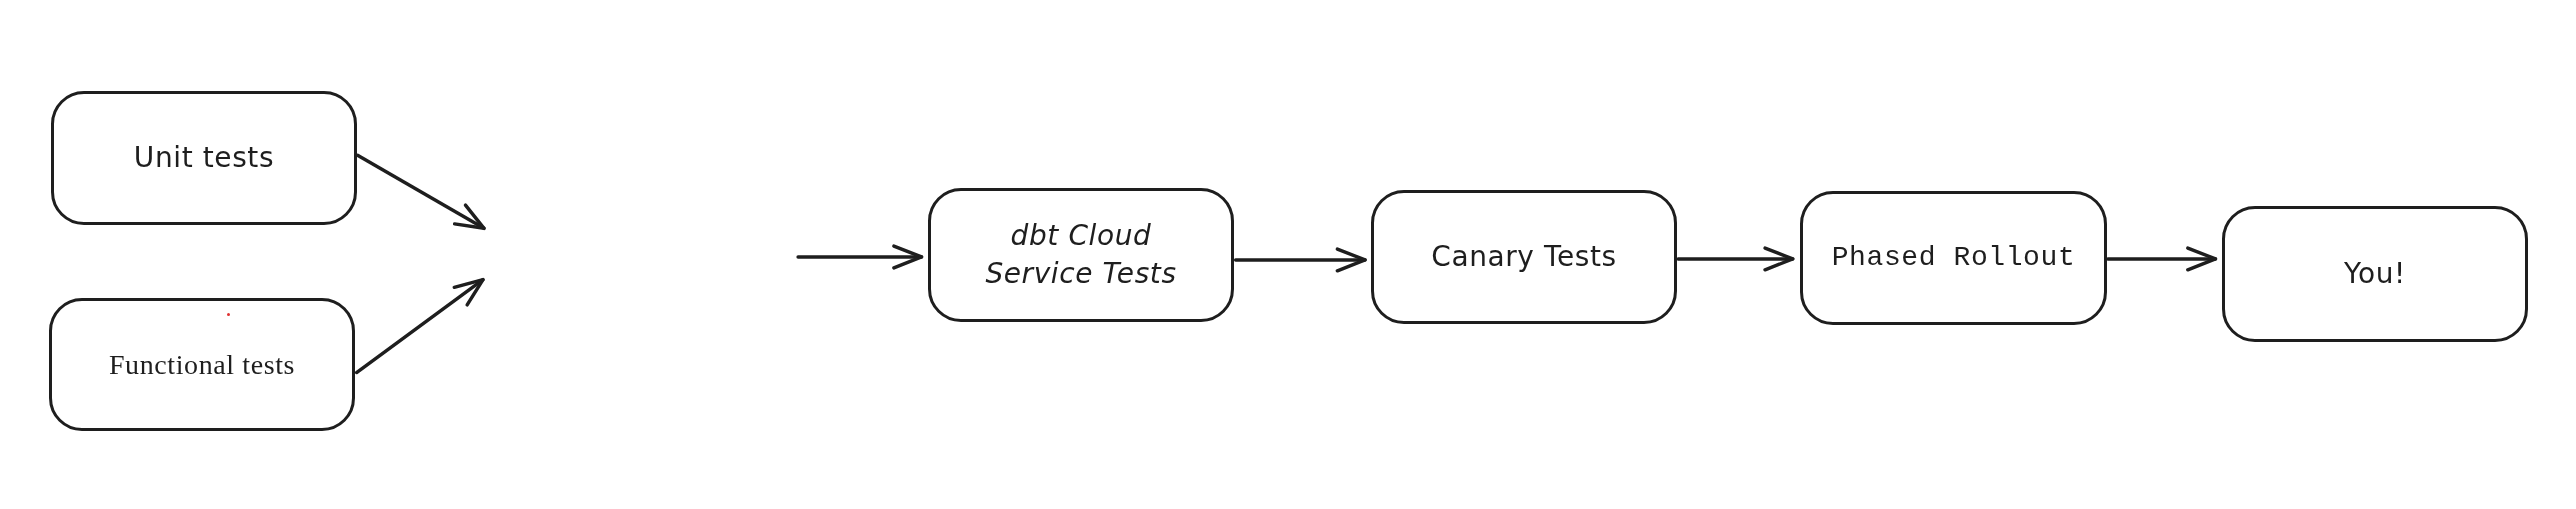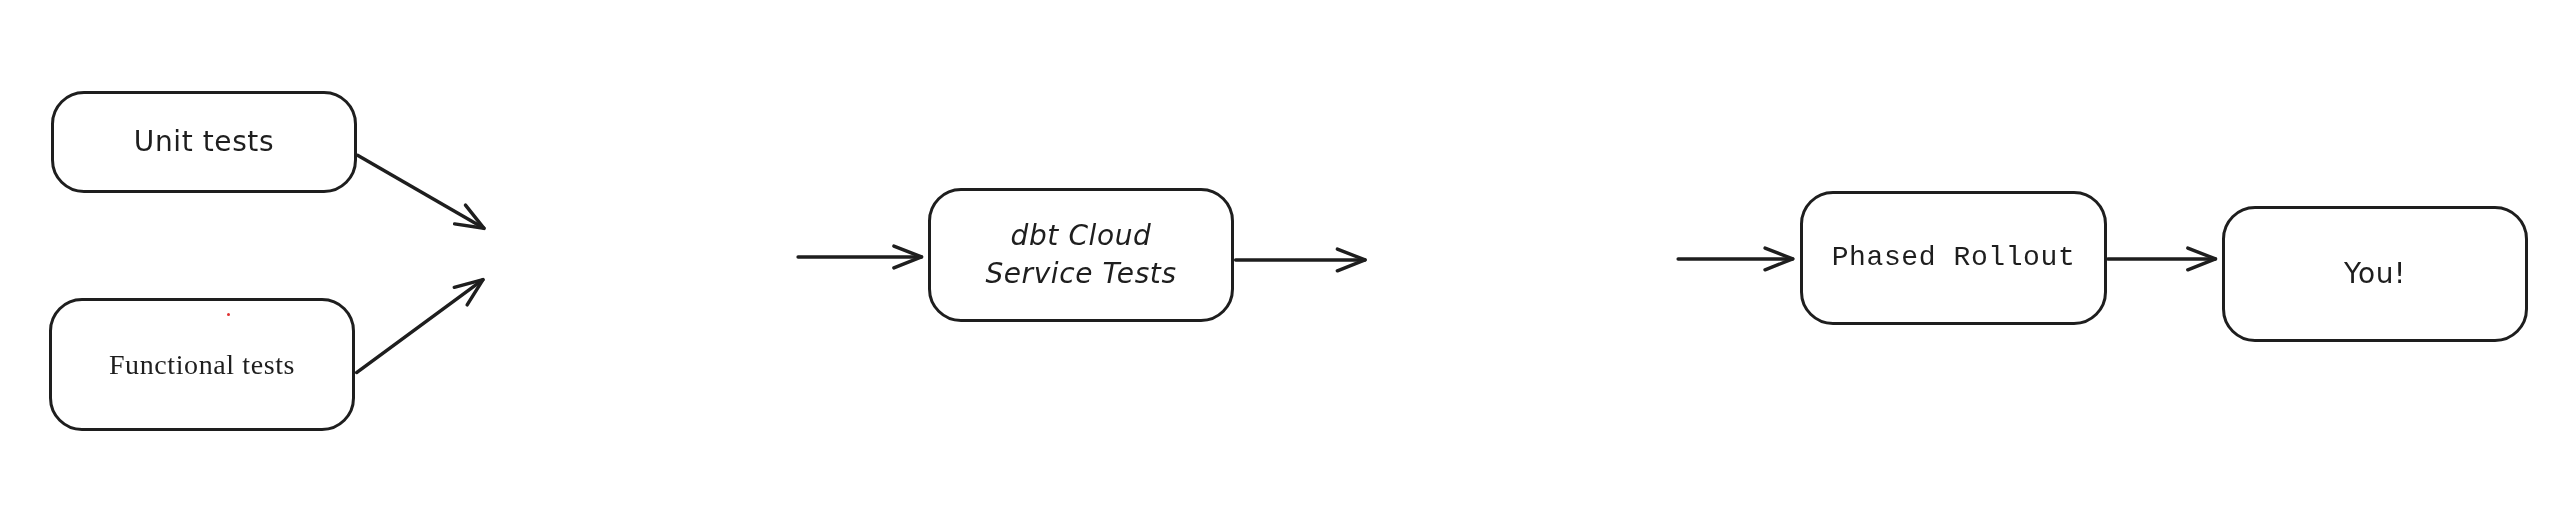--- a/index.html
+++ b/index.html
@@ -22,21 +22,21 @@
     border:3.5px solid var(--stroke);
     border-radius:33px;
     display:flex;align-items:center;justify-content:center;
     text-align:center;
     color:var(--stroke);
     font-size:28px;
     letter-spacing:0.6px;
     line-height:38px;
   }
   .node .label{white-space:pre-line;}
-  .n-unit       {left:51px;  top:91px;  width:306px; height:102px;}
+  .n-unit       {left:51px;  top:91px;  width:306px; height:134px;}
   .n-functional {left:49px;  top:298px; width:306px; height:133px;font-family:Liberation Serif, serif;}
   .n-smoke      {left:491px; top:190px; width:306px; height:134px;}
   .n-dbt        {left:928px; top:188px; width:306px; height:134px;font-style:italic;}
   .n-canary     {left:1371px;top:190px; width:306px; height:134px;}
   .n-phased     {left:1800px;top:191px; width:307px; height:134px;font-family:Liberation Mono, monospace;}
   .n-you        {left:2222px;top:191px; width:306px; height:136px;margin-top:15px;}
   .red-dot{
     position:absolute;left:227px;top:313px;width:3px;height:3px;
     background:#e03131;border-radius:50%;
   }
@@ -71,20 +71,23 @@
   </div>
 
   <span class="red-dot"></span>
 
 
   <div class="node n-dbt">
     <span class="label">dbt Cloud
 Service Tests</span>
   </div>
 
+  <div class="node n-canary">
+    <span class="label">Canary Tests</span>
+  </div>
 
   <div class="node n-phased">
     <span class="label">Phased Rollout</span>
   </div>
 
   <div class="node n-you">
     <span class="label">You!</span>
   </div>
 
 </div>

